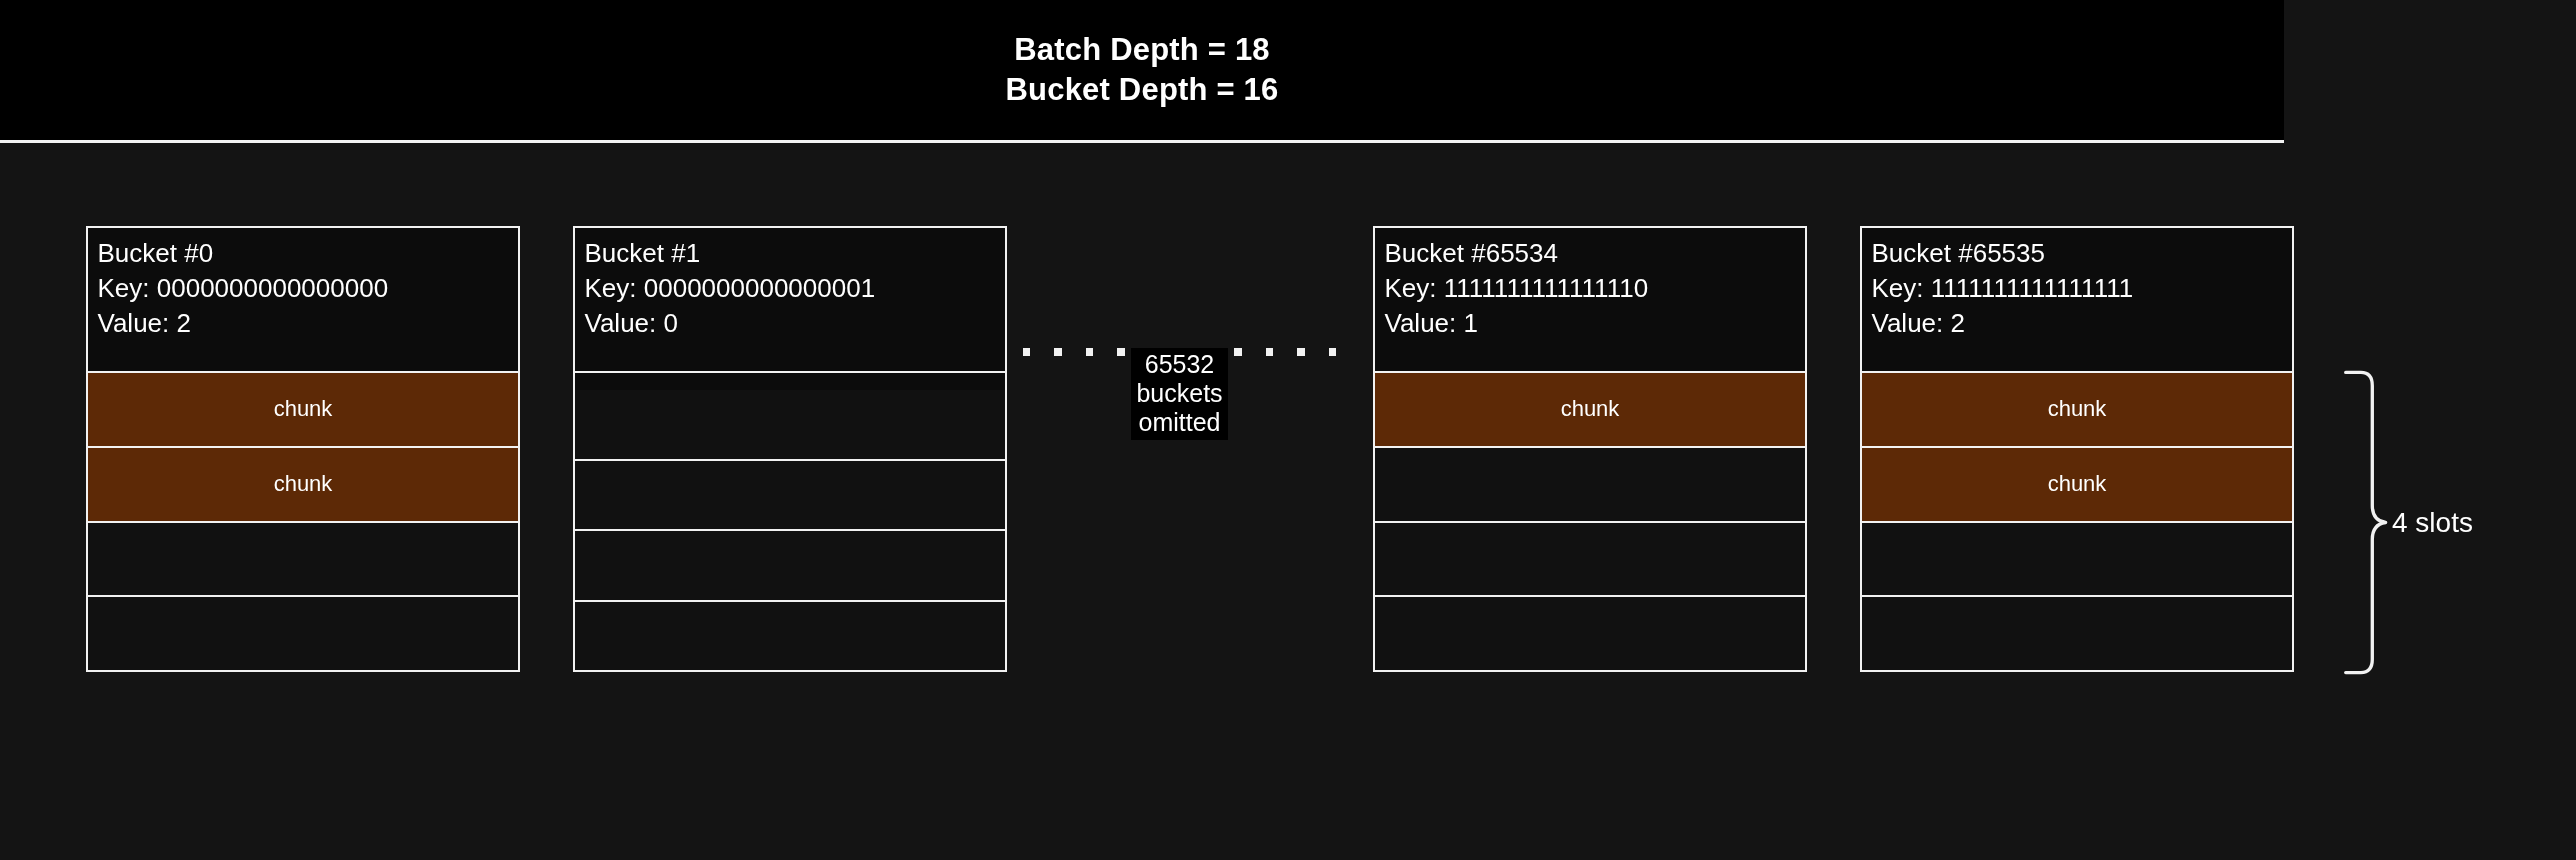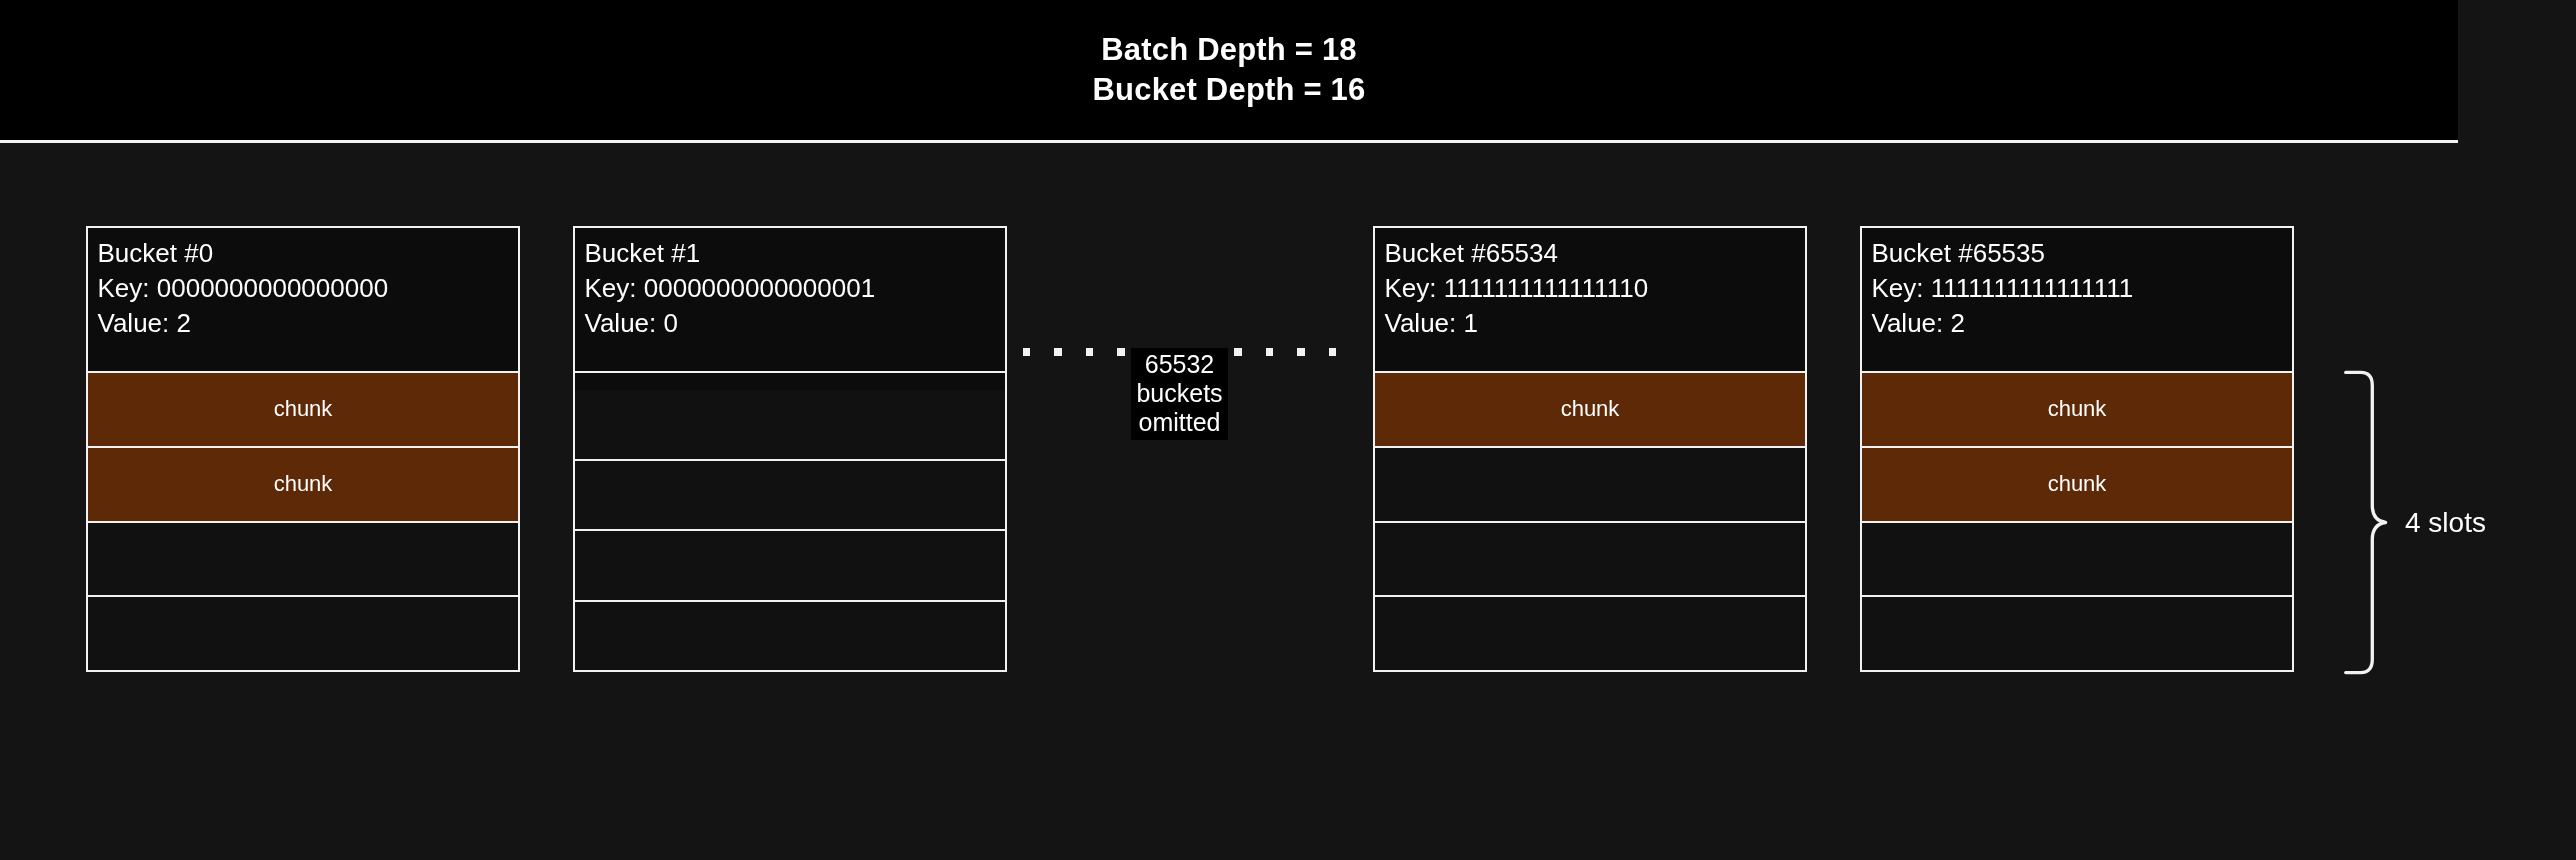--- a/index.html
+++ b/index.html
@@ -21,21 +21,21 @@
     height: 861px;
     background: #141414;
     box-sizing: border-box;
   }
 
   
   .header-band {
     position: absolute;
     left: 0;
     top: 0;
-    width: 2458px;
+    width: 2284px;
     height: 143px;
     background: #000000;
     border-bottom: 3.8px solid #f2f2f2;
     box-sizing: border-box;
     display: flex;
     flex-direction: column;
     align-items: center;
     justify-content: center;
   }
   .header-line {
@@ -141,21 +141,21 @@
     width: 229px;
     height: 305px;
   }
   .brace-svg {
     position: absolute;
     left: 0;
     top: 0;
   }
   .slots-label {
     position: absolute;
-    left: 65px;
+    left: 52px;
     top: 50%;
     transform: translateY(-50%);
     font-size: 28px;
     color: #ffffff;
     white-space: pre;
   }
 </style>
 </head>
 <body>
 

